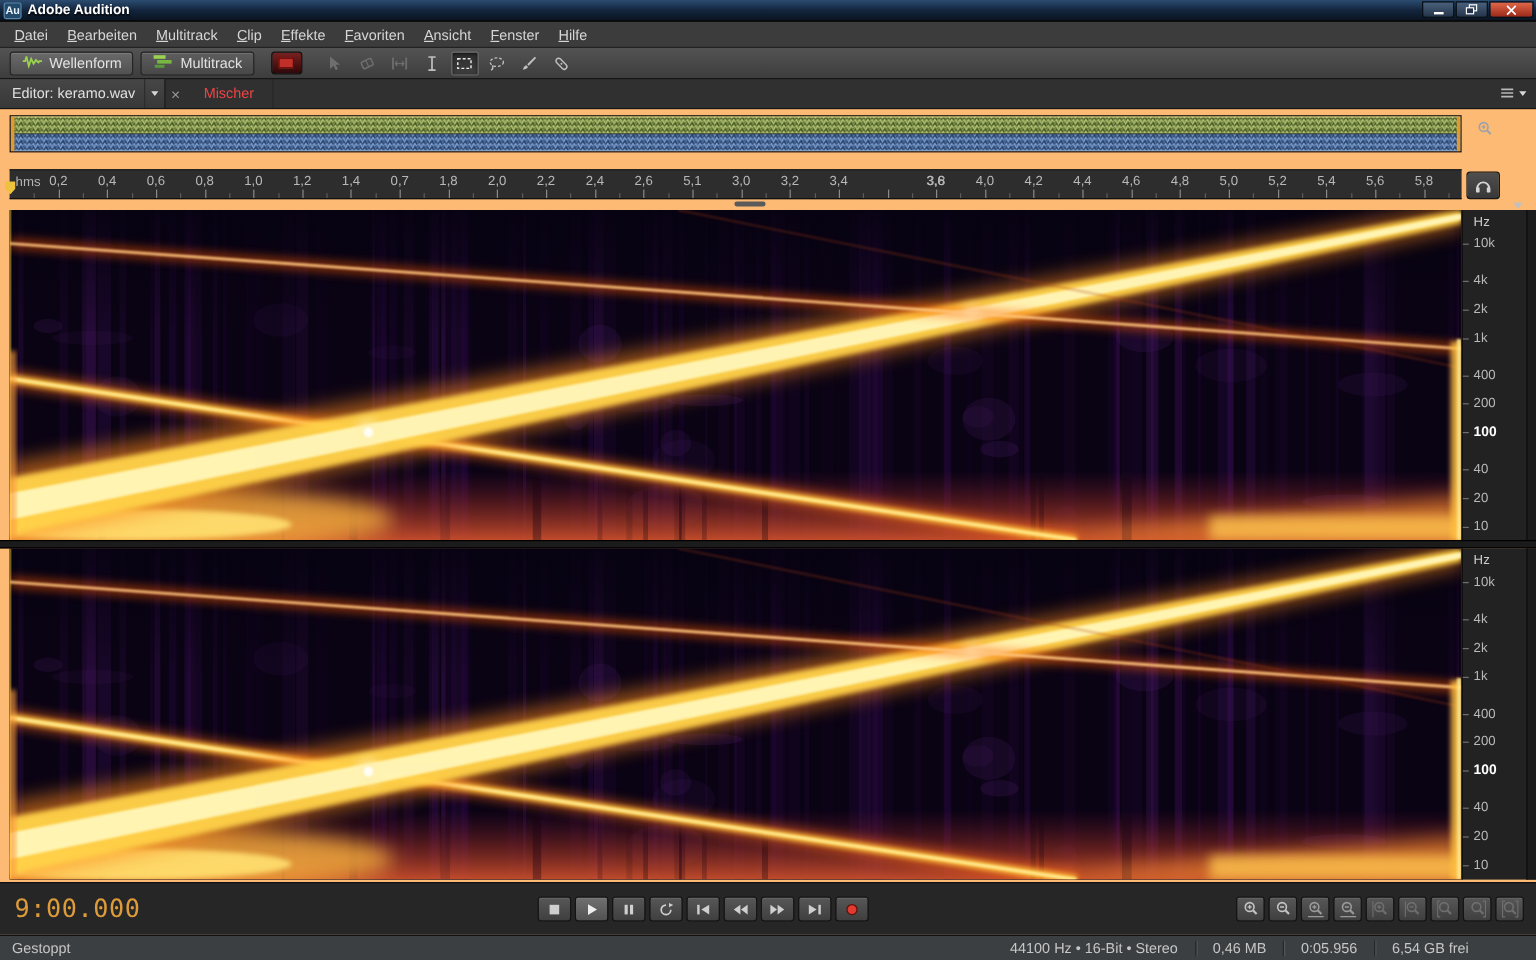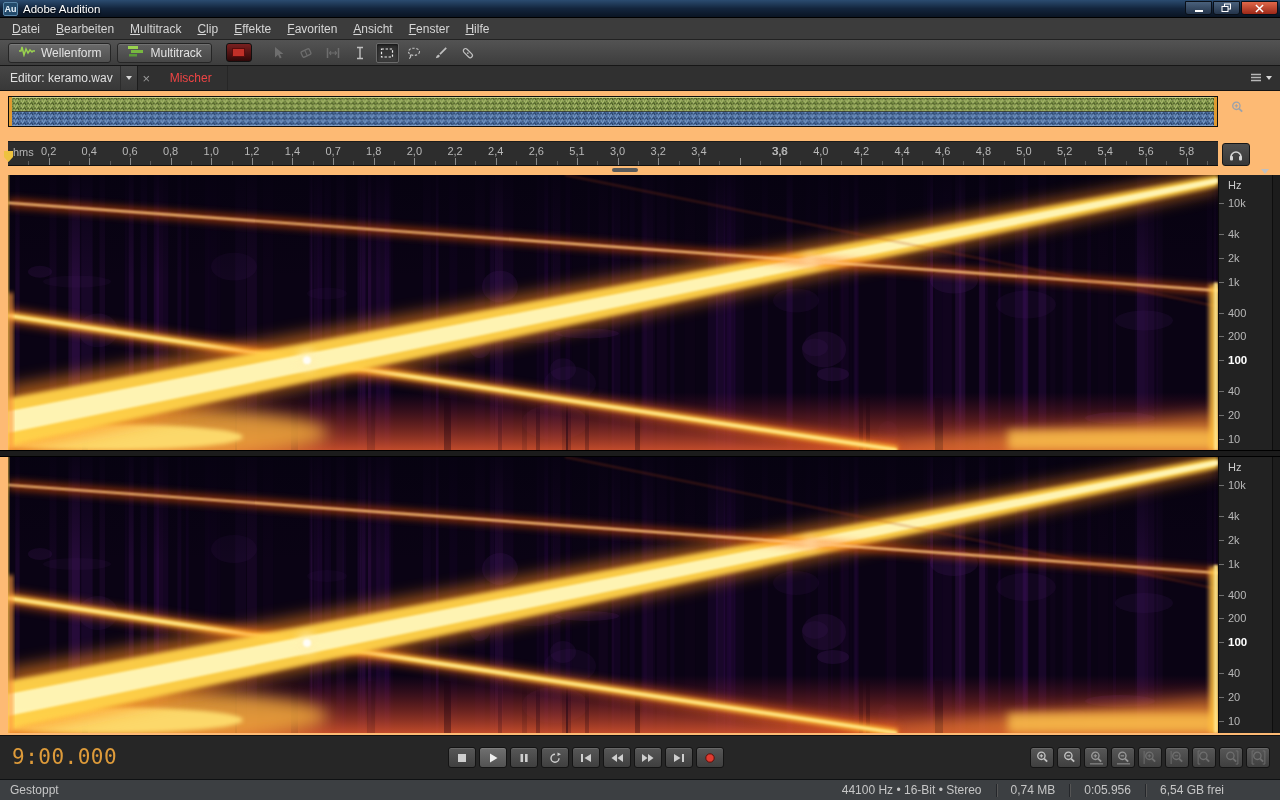--- a/index.html
+++ b/index.html
@@ -2,21 +2,21 @@
 <html><head>
 <meta charset="utf-8">
 <style>
   * { box-sizing: border-box; margin:0; padding:0; }
   html,body { width:1280px; height:800px; overflow:hidden; }
   body { font-family:"Liberation Sans",sans-serif; background:#1a1a1a; user-select:none; }
 
   
   .titlebar { height:18px; background:linear-gradient(#2b4c70 0%,#13253d 50%,#0a1422 100%); display:flex; align-items:center; border-bottom:1px solid #000; position:relative; }
   .logo { width:15px; height:14px; margin:0 5px 0 3px; background:#234a6b; border:1px solid #5a86a8; color:#eaf2fa; font-size:9px; font-weight:bold; display:flex; align-items:center; justify-content:center; border-radius:2px; }
-  .title-text { font-weight:normal; font-size:11.5px; color:#ffffff; text-shadow:0 1px 2px #000; }
+  .title-text { font-weight:bold; font-size:11.5px; color:#ffffff; text-shadow:0 1px 2px #000; }
   .win-buttons { position:absolute; right:2px; top:1px; display:flex; gap:1px; }
   .win-btn { width:27px; height:14px; border:1px solid #0a1018; border-radius:0 0 3px 3px; background:linear-gradient(#4a617c,#24344a); display:flex; align-items:center; justify-content:center; }
   .win-btn.close { background:linear-gradient(#e0684a,#9c2818); width:37px; }
 
   
   .menubar { height:22px; background:#3c3c3c; border-bottom:1px solid #222; display:flex; align-items:center; padding-left:4px; }
   .menu-item { padding:0 8px; font-size:12px; color:#d6d6d6; height:22px; line-height:22px; }
   .menu-item::first-letter { text-decoration:underline; }
 
   
@@ -963,21 +963,21 @@
           </div>
         </div>
     </div>
   </div>
 
   <div class="statusbar">
     <div class="status-left">Gestoppt</div>
     <div class="status-right" id="status-right">
         <div class="status-item">44100 Hz • 16-Bit • Stereo</div>
         <div class="status-sep"></div>
-        <div class="status-item">0,74 MB</div>
+        <div class="status-item">0,46 MB</div>
         <div class="status-sep"></div>
         <div class="status-item">0:05.956</div>
         <div class="status-sep"></div>
         <div class="status-item">6,54 GB frei</div>
       </div>
   </div>
 
 </div>
 
 </body></html>

